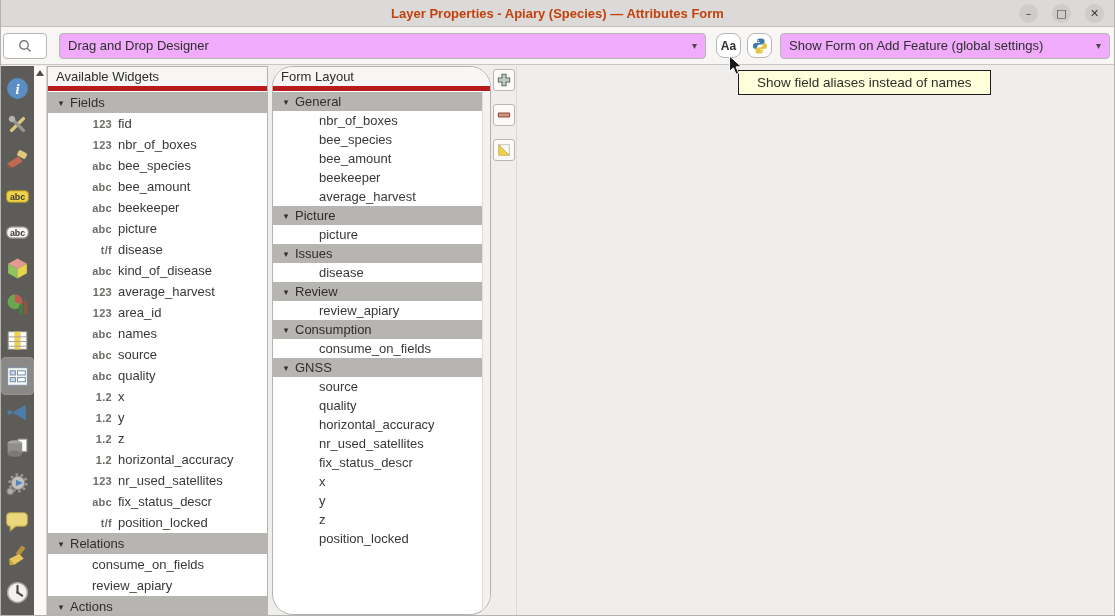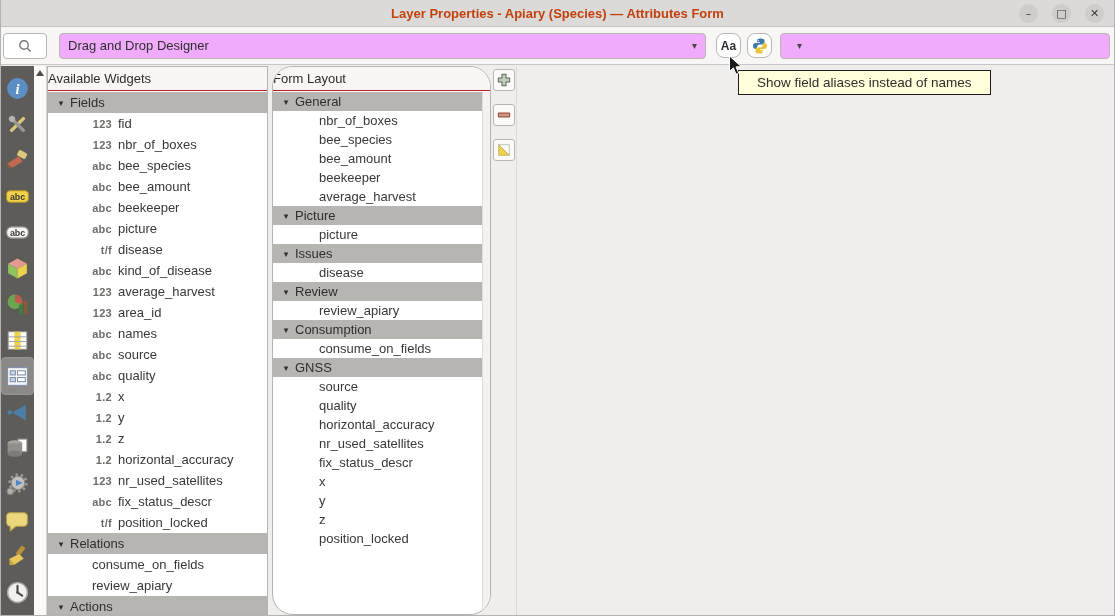--- a/index.html
+++ b/index.html
@@ -57,22 +57,22 @@
     width:13px;background:#fbfaf9;border-right:1px solid #d5d3d0;flex:none;position:relative;
   }
   .scroll-strip .up-arrow{
     position:absolute;top:4px;left:2px;width:0;height:0;
     border-left:4px solid transparent;border-right:4px solid transparent;border-bottom:6px solid #504e4b;
   }
   .panel{background:#fff;border:1px solid #b5b3af;flex:none;overflow:hidden;position:relative;}
   .widgets-panel{width:221px;margin-right:4px;}
   .form-panel{width:219px;border-radius:21px;}
   .panel-header{
-    height:24px;background:#f7f6f5;border-bottom:1px solid #b91c1c;
-    display:flex;align-items:center;font-size:13px;color:#2f2e2c;
+    height:24px;background:#f7f6f5;border-bottom:5px solid #b91c1c;
+    display:flex;align-items:center;padding-left:8px;font-size:13px;color:#2f2e2c;
   }
   .tree{position:absolute;top:25px;left:0;right:0;bottom:0;overflow:hidden;}
   .form-tree{right:8px;}
   .v-scroll-track{position:absolute;top:25px;right:0;width:8px;bottom:0;background:#f3f2f0;border-left:1px solid #e0deda;}
   .tree-row{display:flex;align-items:center;font-size:13px;color:#3a3836;}
   .widgets-tree .tree-row{height:21px;}
   .form-tree .tree-row{height:19px;}
   .group-row{background:#b7b5b2;color:#2f2e2c;}
   .tw{width:14px;margin-left:6px;font-size:9px;color:#2f2e2c;text-align:center;flex:none;}
   .glabel{padding-left:2px;}
@@ -128,20 +128,21 @@
     <button class="tool-btn">Aa</button>
     <button class="tool-btn">
       <svg width="18" height="18" viewBox="0 0 24 24">
         <path d="M11.9 2c-2.9 0-4 1.3-4 3.1V7h4.2v1H6.2C4.2 8 2.6 9.2 2.6 12s1.6 4 3.6 4h1.9v-2.4c0-1.9 1.6-3.5 3.5-3.5h4.3c1.4 0 2.1-.9 2.1-2.1V5.1C18 3.3 16.4 2 13.9 2h-2z" fill="#3d7aab"></path>
         <path d="M12.1 22c2.9 0 4-1.3 4-3.1V17h-4.2v-1h5.9c2 0 3.6-1.2 3.6-4s-1.6-4-3.6-4h-1.9v2.4c0 1.9-1.6 3.5-3.5 3.5H8.1C6.7 13.9 6 14.8 6 16v2.9C6 20.7 7.6 22 10.1 22h2z" fill="#e8c33d"></path>
         <circle cx="9.6" cy="4.9" r="0.9" fill="#fff"></circle>
         <circle cx="14.4" cy="19.1" r="0.9" fill="#fff"></circle>
       </svg>
     </button>
     <div class="gtk-select showform-select">
+      <span class="sel-text">Show Form on Add Feature (global settings)</span>
       <span class="arrow">▾</span>
     </div>
   </div>
 
   <div class="main">
     <div class="icon-sidebar" id="icon-sidebar">
         <div class="side-slot">
           <span>
             <svg viewBox="0 0 24 24">
               <circle cx="12" cy="12" r="10" fill="#5b8ec4"></circle>

